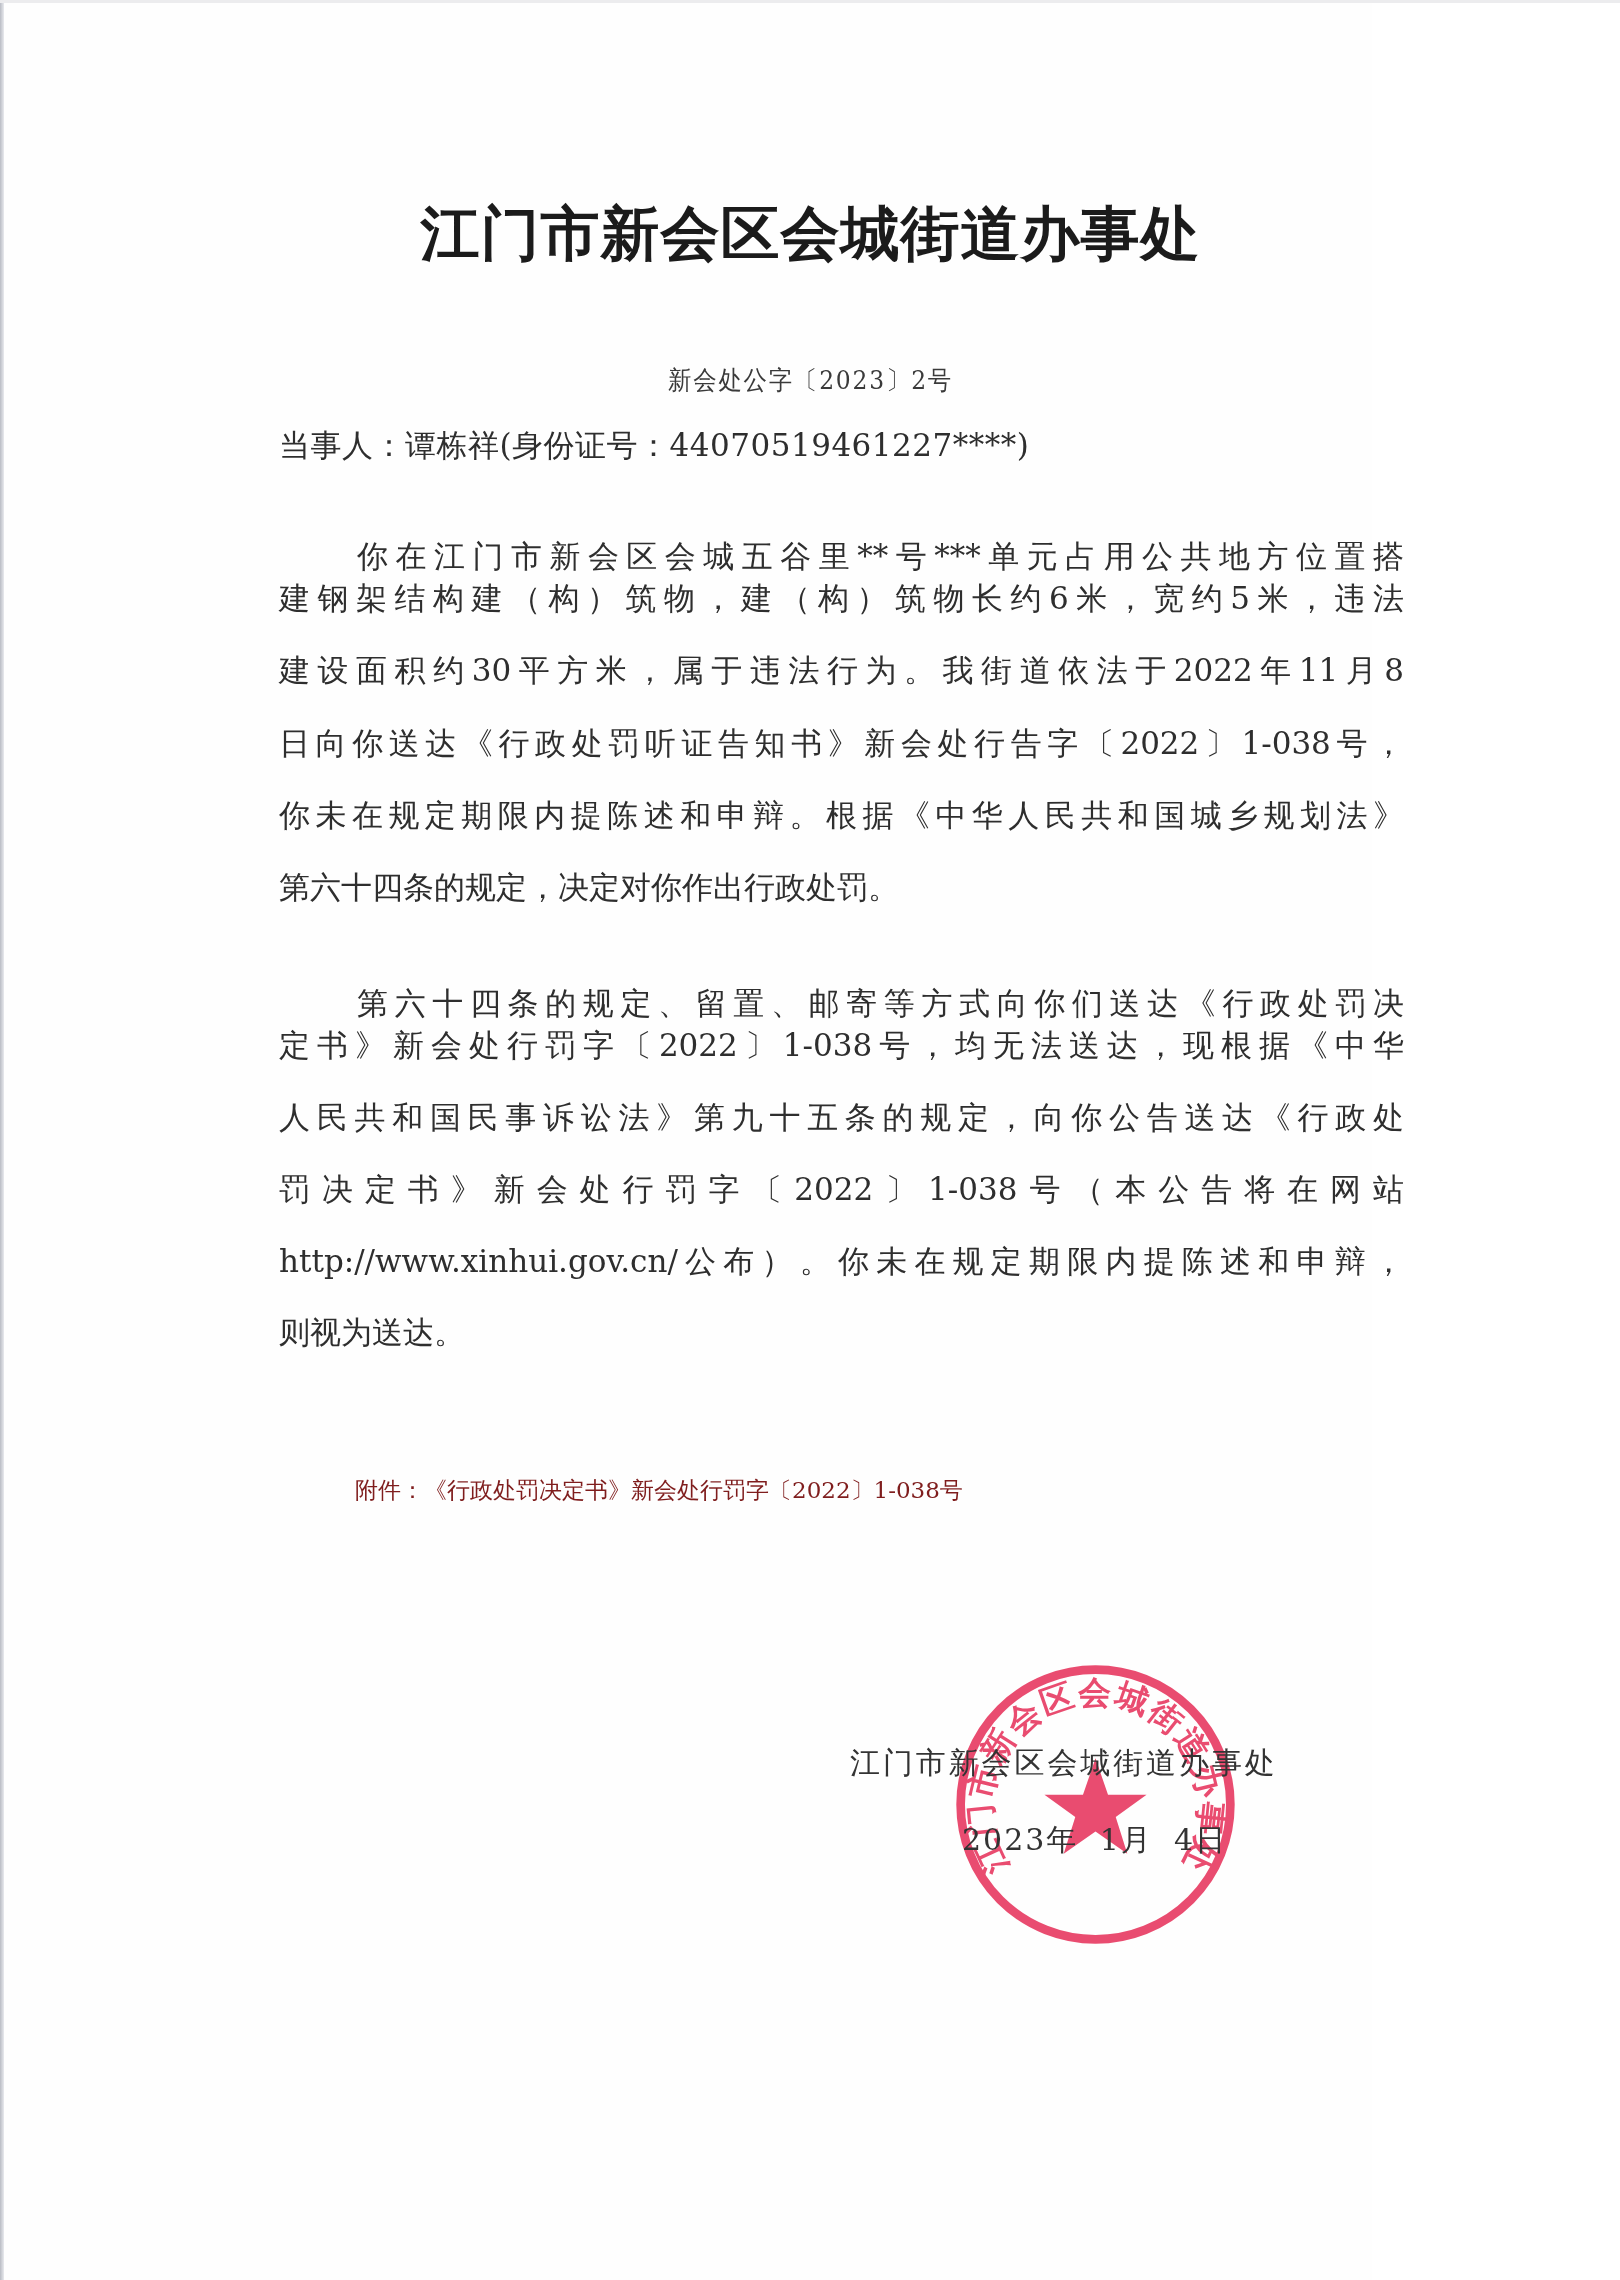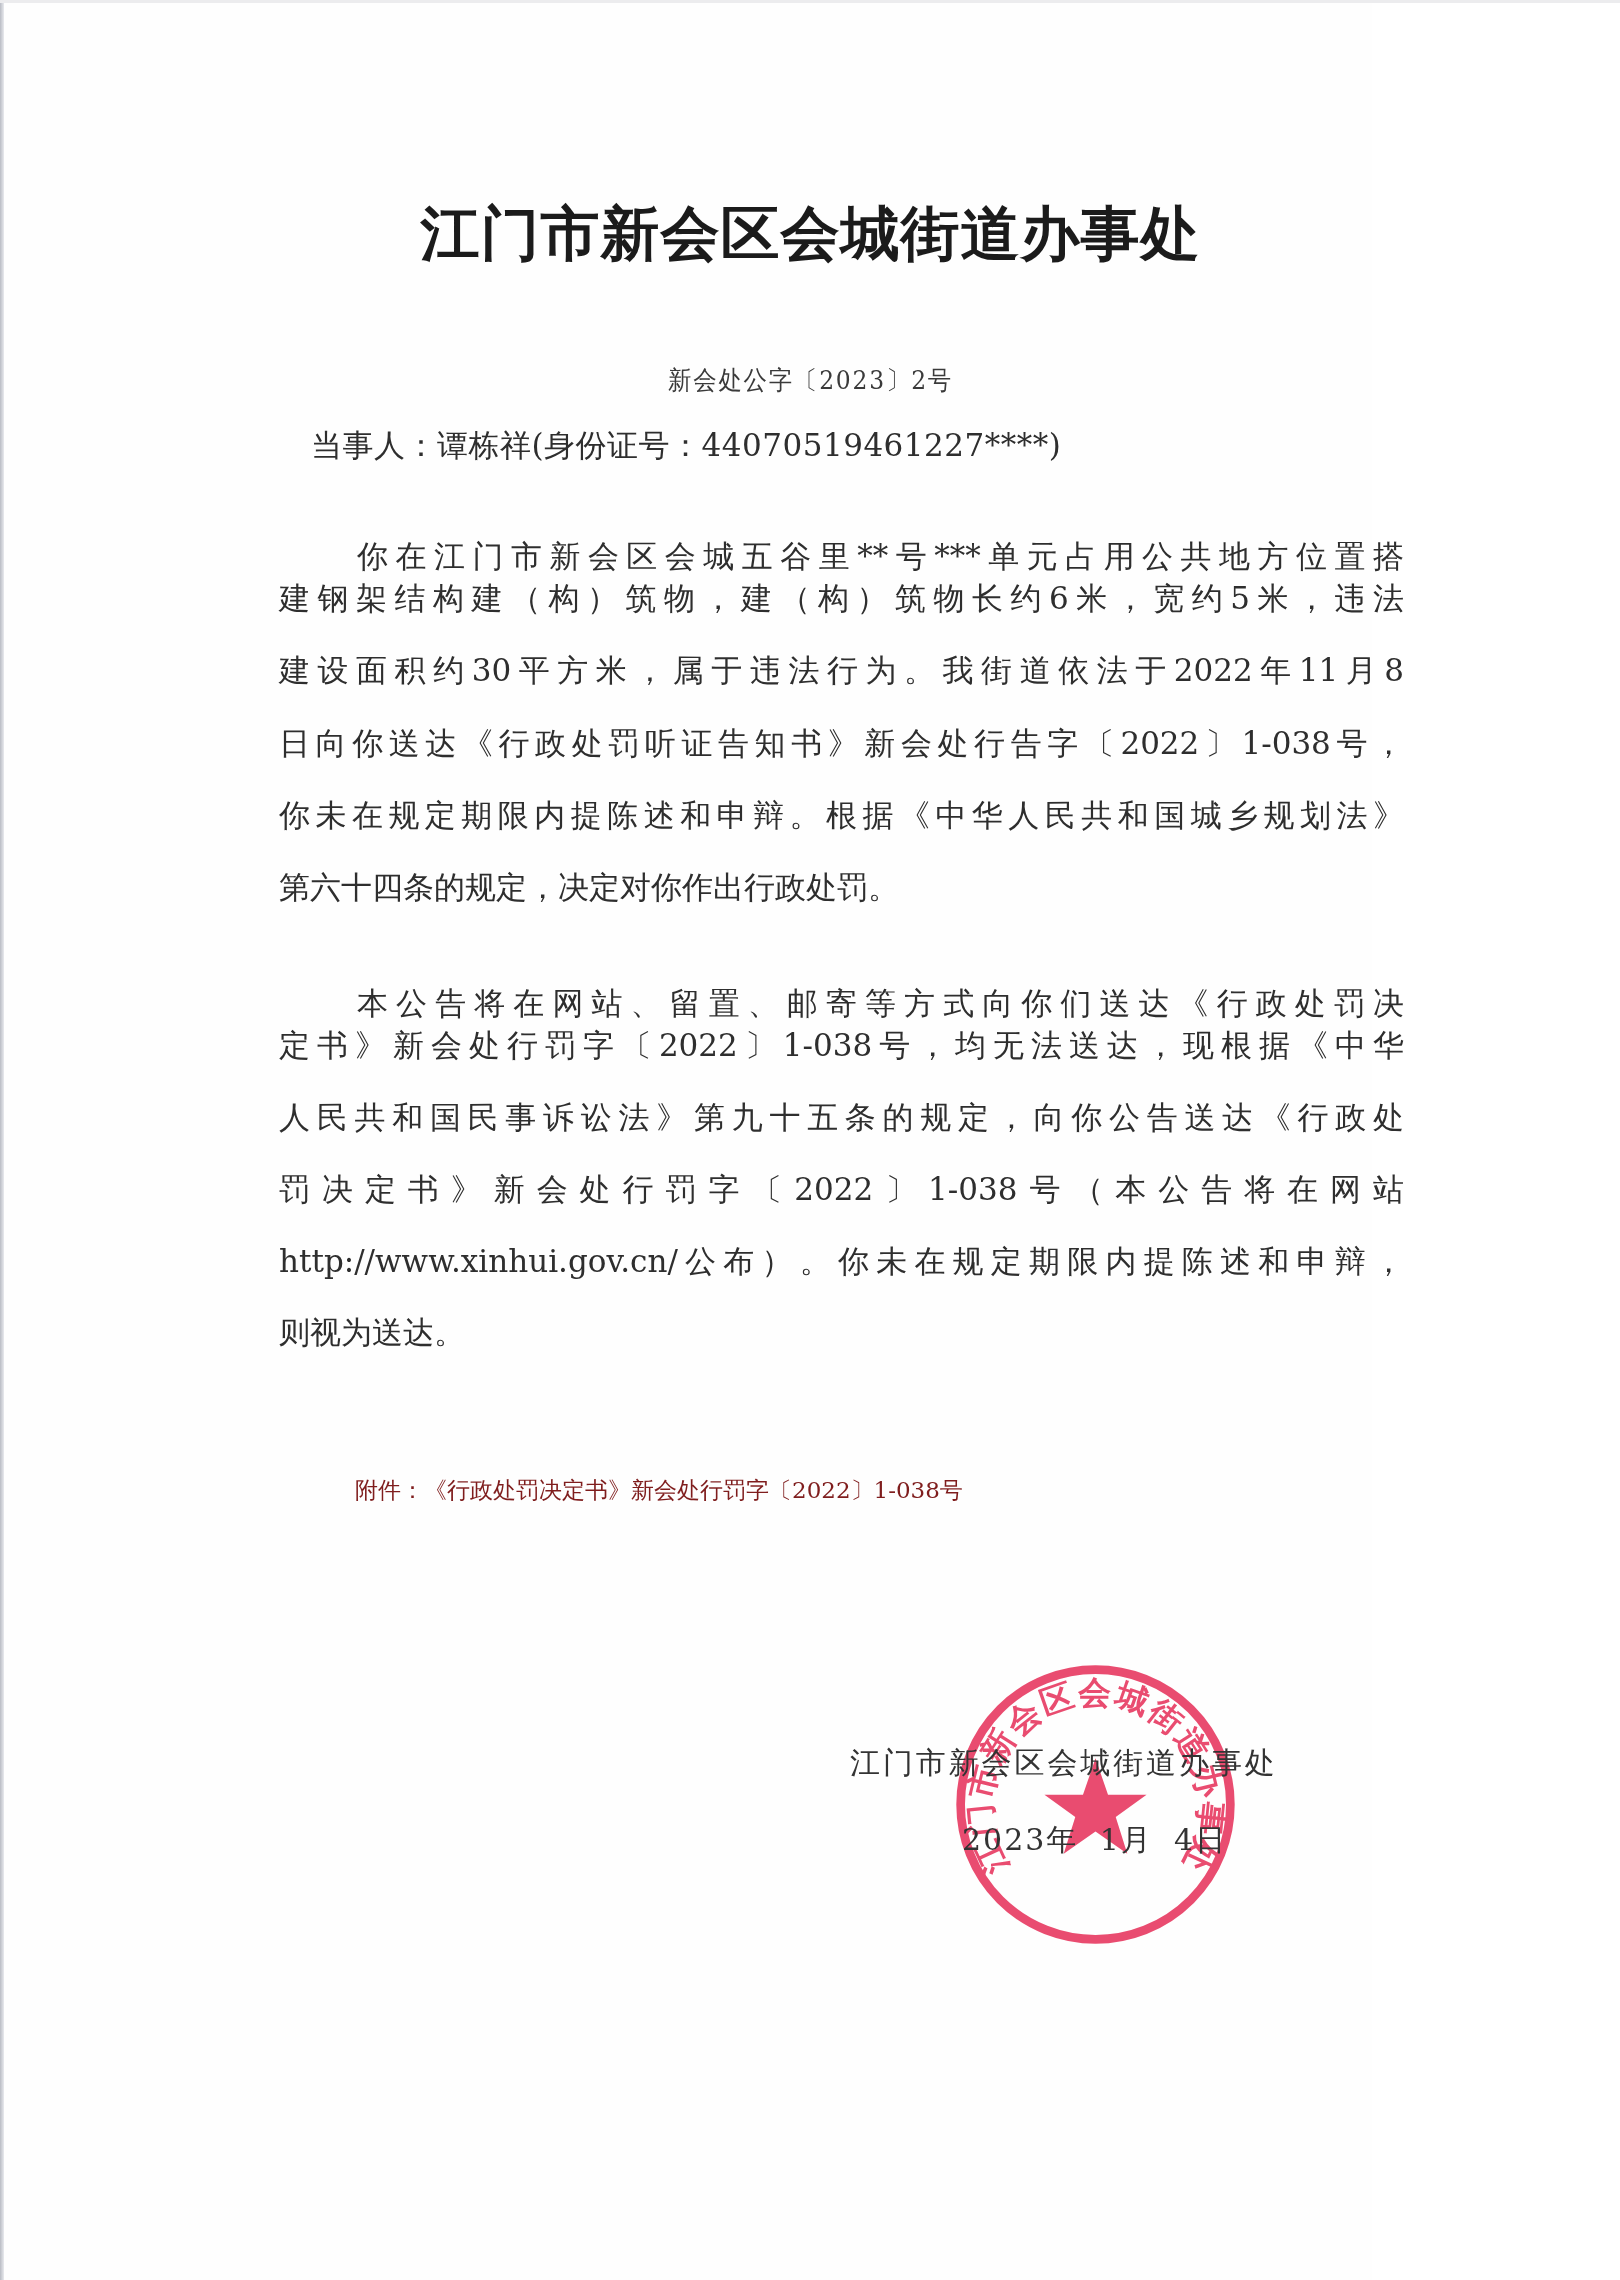--- a/index.html
+++ b/index.html
@@ -68,21 +68,20 @@
       transform: scaleX(0.9);
     }
     .party {
       position: absolute;
       left: 279px;
       top: 425px;
       font-size: 31px;
       color: #2e2e2e;
       white-space: nowrap;
       letter-spacing: 0.5px;
-      margin-left: 32px;
     }
     .body-line {
       position: absolute;
       left: 279px;
       width: 1125px;
       font-size: 31px;
       color: #2e2e2e;
       white-space: nowrap;
       text-align: justify;
       text-align-last: justify;
@@ -140,21 +139,21 @@
 
   <div class="party">当事人：谭栋祥(身份证号：44070519461227****)</div>
 
   <div>
     <div class="body-line indent" style="top:507px">你在江门市新会区会城五谷里**号***单元占用公共地方位置搭</div>
     <div class="body-line" style="top:579px">建钢架结构建（构）筑物，建（构）筑物长约6米，宽约5米，违法</div>
     <div class="body-line" style="top:651px">建设面积约30平方米，属于违法行为。我街道依法于2022年11月8</div>
     <div class="body-line" style="top:724px">日向你送达《行政处罚听证告知书》新会处行告字〔2022〕1-038号，</div>
     <div class="body-line" style="top:796px">你未在规定期限内提陈述和申辩。根据《中华人民共和国城乡规划法》</div>
     <div class="body-line last" style="top:868px">第六十四条的规定，决定对你作出行政处罚。</div>
-    <div class="body-line indent" style="top:954px">本公告将在网站、留置、邮寄等方式向你们送达《行政处罚决</div>
+    <div class="body-line indent" style="top:954px">第六十四条的规定、留置、邮寄等方式向你们送达《行政处罚决</div>
     <div class="body-line" style="top:1026px">定书》新会处行罚字〔2022〕1-038号，均无法送达，现根据《中华</div>
     <div class="body-line" style="top:1098px">人民共和国民事诉讼法》第九十五条的规定，向你公告送达《行政处</div>
     <div class="body-line" style="top:1170px">罚决定书》新会处行罚字〔2022〕1-038号（本公告将在网站</div>
     <div class="body-line" style="top:1242px">http://www.xinhui.gov.cn/公布）。你未在规定期限内提陈述和申辩，</div>
     <div class="body-line last" style="top:1313px">则视为送达。</div>
   </div>
 
   <div class="attachment">附件：《行政处罚决定书》新会处行罚字〔2022〕1-038号</div>
 
   <svg class="seal" viewBox="0 0 300 300">

